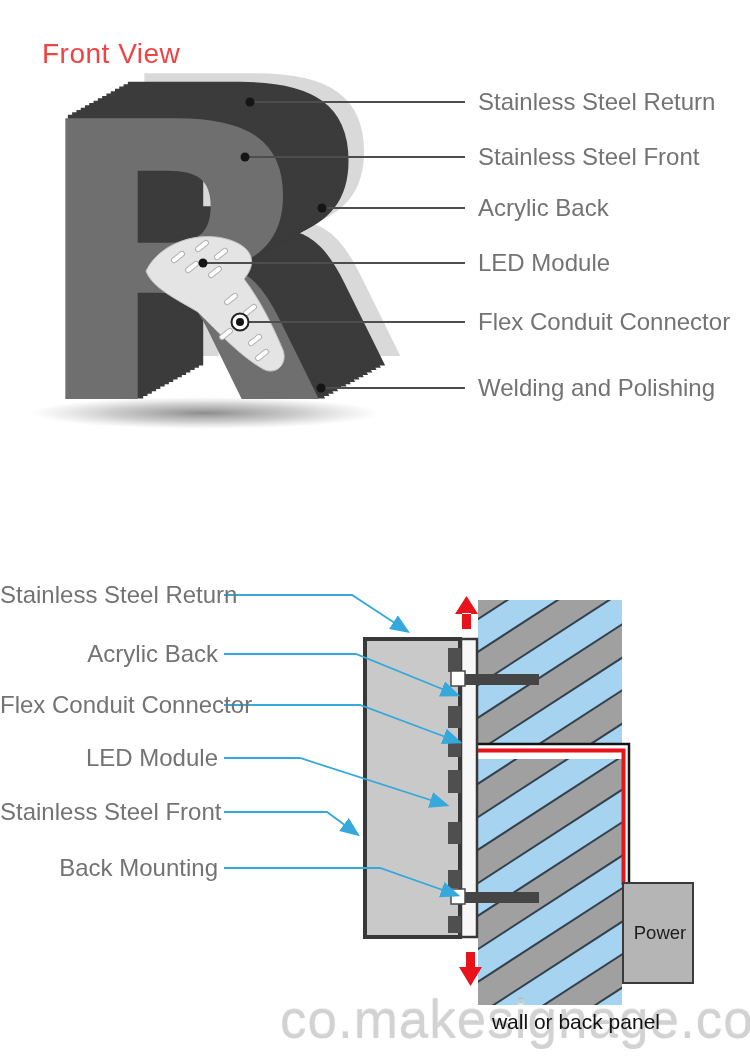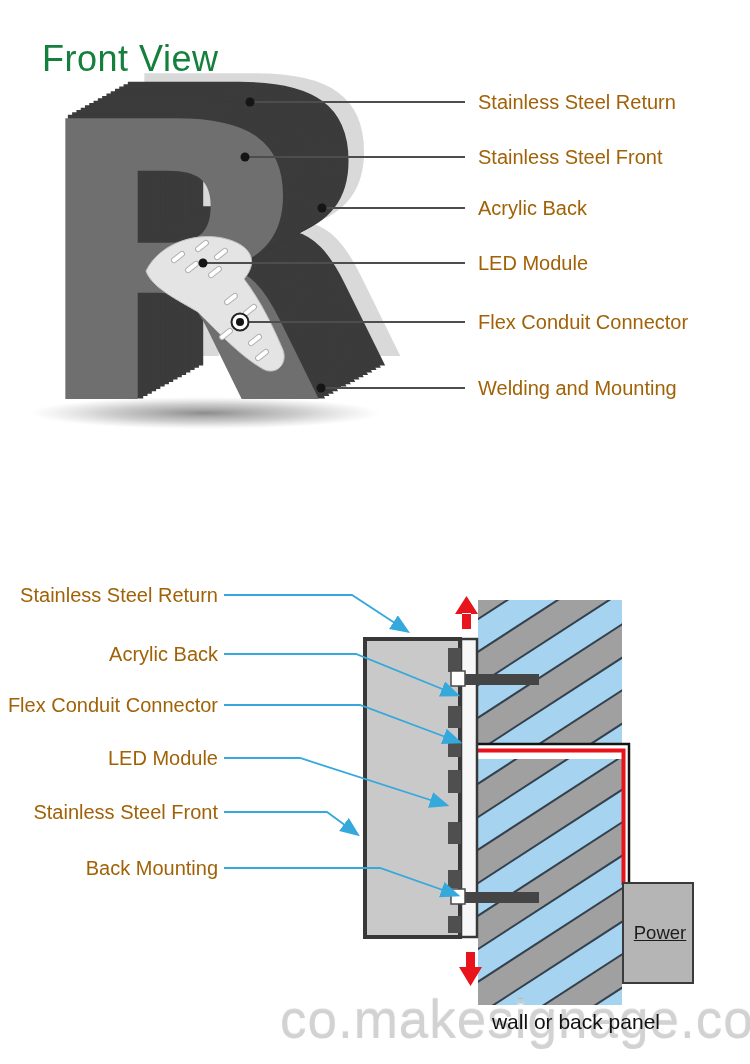--- a/index.html
+++ b/index.html
@@ -2,32 +2,32 @@
 <html><head>
 <meta charset="utf-8">
 <style>
   html,body{margin:0;padding:0;background:#ffffff;}
   .canvas{
     position:relative;width:750px;height:1064px;background:#ffffff;
     overflow:hidden;font-family:"Liberation Sans",sans-serif;
   }
   .diagram-svg{position:absolute;left:0;top:0;z-index:1;}
   .title{
-    position:absolute;font-size:36px;color:#15803d;letter-spacing:.5px;
+    position:absolute;font-size:28px;color:#ef4444;letter-spacing:.5px;
     white-space:nowrap;z-index:3;
   }
   .lbl{
-    position:absolute;transform:translateY(-50%);font-size:20px;color:#a16207;
+    position:absolute;transform:translateY(-50%);font-size:24px;color:#737373;
     white-space:nowrap;z-index:3;
   }
   .lbl-right{left:0;width:218px;text-align:right;}
   .power-lbl{
     position:absolute;left:623px;top:883px;width:74px;height:100px;
     display:flex;align-items:center;justify-content:center;
-    font-size:18.5px;color:#1c1c1c;z-index:3;text-decoration:underline;
+    font-size:18.5px;color:#1c1c1c;z-index:3;
   }
   .wall-lbl{
     position:absolute;left:450px;top:1010px;width:210px;text-align:right;
     font-size:21px;color:#111;z-index:4;white-space:nowrap;
   }
   .watermark{
     position:absolute;left:280px;top:991px;font-size:53px;line-height:1.1;
     color:#cbcbcb;opacity:.85;white-space:nowrap;z-index:2;letter-spacing:1px;
     text-shadow:0 2px 2px rgba(255,255,255,.95), 0 -1px 1px rgba(150,150,150,.45);
   }
@@ -189,21 +189,21 @@
     </g>
   </svg>
 
   <div class="title" style="left:42px;top:38px">Front View</div>
 
   <div class="lbl" style="left:478px;top:102px">Stainless Steel Return</div>
   <div class="lbl" style="left:478px;top:157px">Stainless Steel Front</div>
   <div class="lbl" style="left:478px;top:208px">Acrylic Back</div>
   <div class="lbl" style="left:478px;top:263px">LED Module</div>
   <div class="lbl" style="left:478px;top:322px">Flex Conduit Connector</div>
-  <div class="lbl" style="left:478px;top:388px">Welding and Mounting</div>
+  <div class="lbl" style="left:478px;top:388px">Welding and Polishing</div>
 
 
   <div class="lbl lbl-right" style="top:595px">Stainless Steel Return</div>
   <div class="lbl lbl-right" style="top:654px">Acrylic Back</div>
   <div class="lbl lbl-right" style="top:705px">Flex Conduit Connector</div>
   <div class="lbl lbl-right" style="top:758px">LED Module</div>
   <div class="lbl lbl-right" style="top:812px">Stainless Steel Front</div>
   <div class="lbl lbl-right" style="top:868px">Back Mounting</div>
 
   <div class="power-lbl">Power</div>

